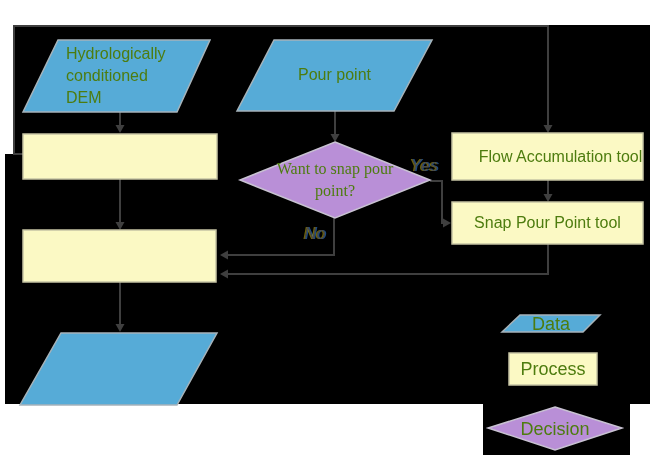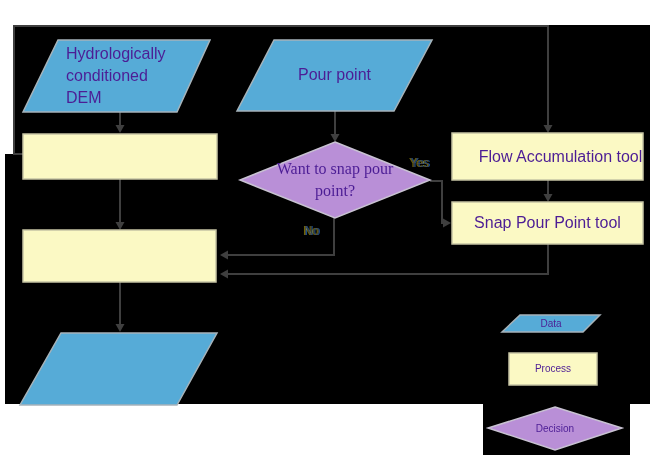--- a/index.html
+++ b/index.html
@@ -8,28 +8,28 @@
     background:#ffffff; overflow:hidden;
     font-family:"Liberation Sans", sans-serif;
   }
   .bg { position:absolute; background:#000000; }
   .overlay { position:absolute; left:0; top:0; }
   .connector { fill:none; stroke:#3f3f3f; stroke-width:2; stroke-linejoin:miter; }
   .arrowhead { fill:#3f3f3f; stroke:none; }
   .node-shape { stroke-width:1.5; }
   .lbl {
     position:absolute; display:flex; align-items:center; justify-content:center;
-    text-align:center; color:#4c1d95; font-size:16px; line-height:22px;
+    text-align:center; color:#4d7c0f; font-size:16px; line-height:22px;
   }
   .lbl-left { justify-content:flex-start; text-align:left; }
   .edge-lbl {
-    position:absolute; font-size:12px; color:#4a4a4a;
+    position:absolute; font-size:17px; font-style:italic; color:#4a4a4a;
     text-shadow:-1px 0 0 rgba(255,230,0,0.45), 1px 0 0 rgba(40,140,255,0.55);
   }
-  .legend-lbl { font-size:10px; line-height:16px; }
+  .legend-lbl { font-size:18px; line-height:16px; }
 </style>
 </head>
 <body>
 
 <div class="stage">
 
   <div class="bg" style="left:13px; top:25px; width:637px; height:379px;"></div>
   <div class="bg" style="left:5px; top:154px; width:9px; height:250px;"></div>
   <div class="bg" style="left:483px; top:404px; width:147px; height:51px;"></div>
 

